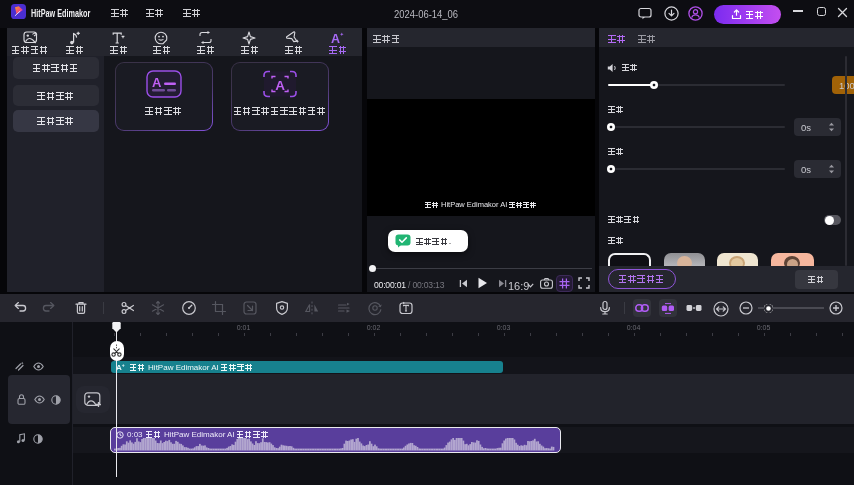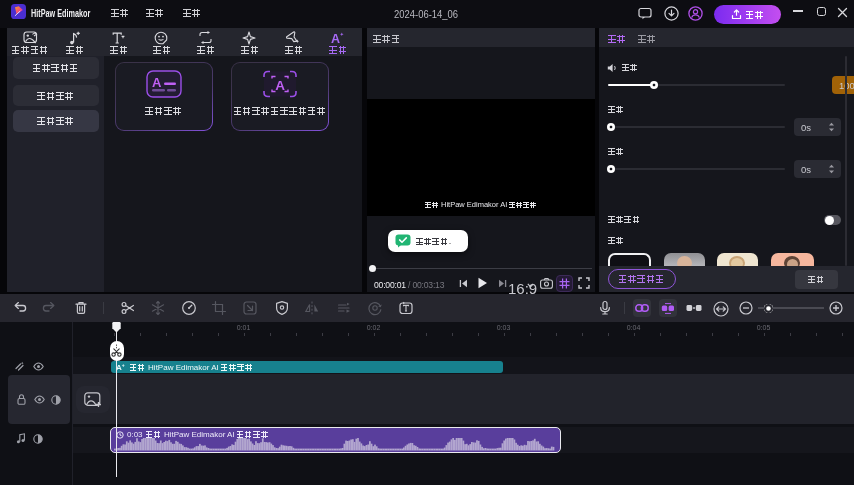--- a/index.html
+++ b/index.html
@@ -299,21 +299,21 @@
     <path d="M1.4 1 L1.4 8" stroke="#c9c9cf" stroke-width="1.3"></path>
     <path d="M8 0.8 L3 4.5 L8 8.2 Z" fill="#c9c9cf"></path>
   </svg>
 <svg class="ab" style="left:477px;top:277px" width="11" height="12" viewBox="0 0 11 12">
     <path d="M1.5 0.8 L10 6 L1.5 11.2 Z" fill="#e8e8ec"></path>
   </svg>
 <svg class="ab" style="left:498px;top:279px" width="9" height="9" viewBox="0 0 9 9">
     <path d="M7.6 1 L7.6 8" stroke="#8a8a92" stroke-width="1.3"></path>
     <path d="M1 0.8 L6 4.5 L1 8.2 Z" fill="#8a8a92"></path>
   </svg>
-<div class="ab" style="left:508px;top:280px;font-size:15px;color:#c9c9cf">16:9</div>
+<div class="ab" style="left:508px;top:280px;font-size:11px;color:#c9c9cf">16:9</div>
 <svg class="ab" style="left:527px;top:283px" width="7" height="5" viewBox="0 0 7 5">
     <path d="M0.8 0.8 L3.5 3.8 L6.2 0.8" fill="none" stroke="#c9c9cf" stroke-width="1.2"></path>
   </svg>
 <svg class="ab" style="left:540px;top:278px" width="13" height="11" viewBox="0 0 13 11">
     <rect x="0.6" y="2" width="11.8" height="8.2" rx="2" fill="none" stroke="#c9c9cf" stroke-width="1.1"></rect>
     <path d="M4 2 L5 0.6 L8 0.6 L9 2" fill="none" stroke="#c9c9cf" stroke-width="1.1"></path>
     <circle cx="6.5" cy="6" r="2" fill="none" stroke="#c9c9cf" stroke-width="1.1"></circle>
   </svg>
 <div class="ab" style="left:556px;top:275px;width:17px;height:17px;border-radius:4px;background:#241a35;border:1px solid #3c2a58"></div>
 <svg class="ab" style="left:559px;top:278px" width="11" height="11" viewBox="0 0 11 11">

